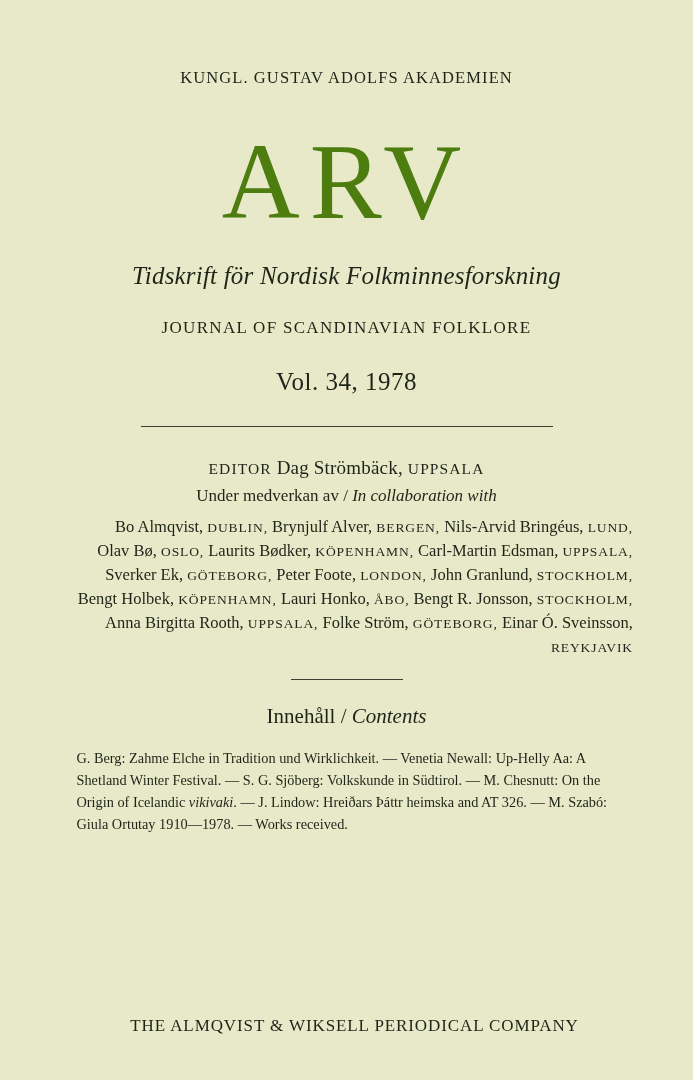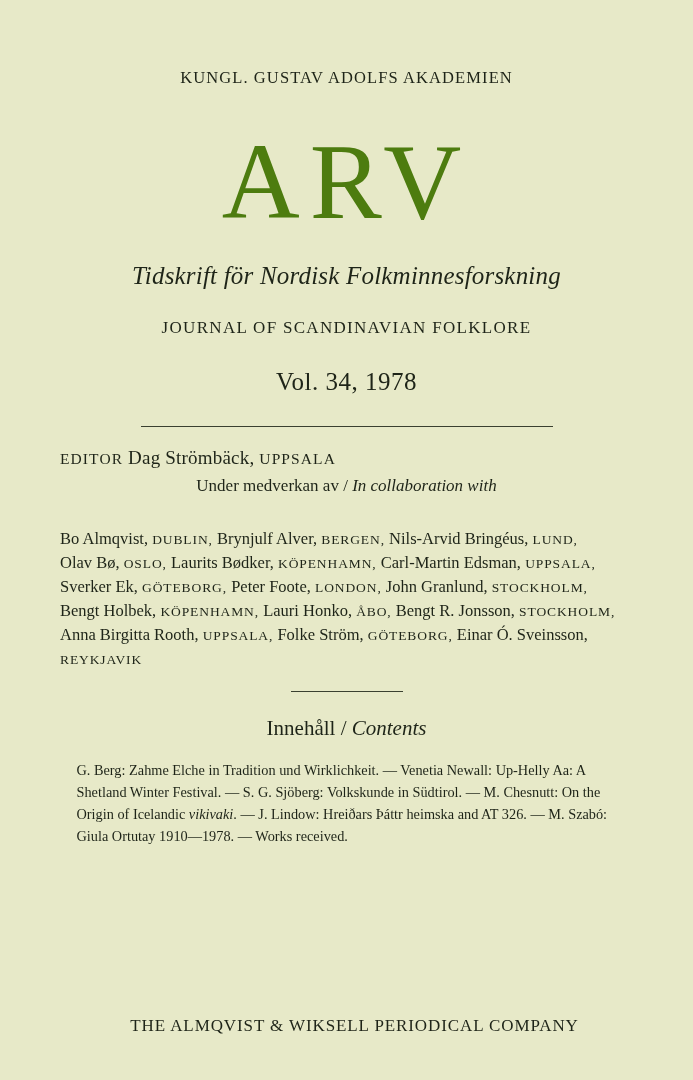--- a/index.html
+++ b/index.html
@@ -63,40 +63,41 @@
     width: 412px;
     height: 1px;
     background: #3a4030;
     margin: 30px auto 0 auto;
   }
   .rule.short {
     width: 112px;
     margin-top: 20px;
   }
   .editor-line {
+    text-align: center;
     font-size: 19px;
-    margin-top: 20px;
+    margin-top: 30px;
     letter-spacing: 0.2px;
   }
   .editor-line .sc {
     font-size: 15.5px;
     letter-spacing: 1.1px;
     text-transform: uppercase;
   }
   .collab {
     text-align: center;
     font-size: 17px;
     margin-top: 7px;
   }
   .collab .it {
     font-style: italic;
   }
   .board {
-    margin-top: 31px;
-    text-align: left;
+    margin-top: 9px;
+    text-align: right;
     font-size: 16.5px;
     line-height: 1.45;
   }
   .board .sc {
     font-size: 13.5px;
     letter-spacing: 0.9px;
     text-transform: uppercase;
   }
   .contents-heading {
     text-align: center;

